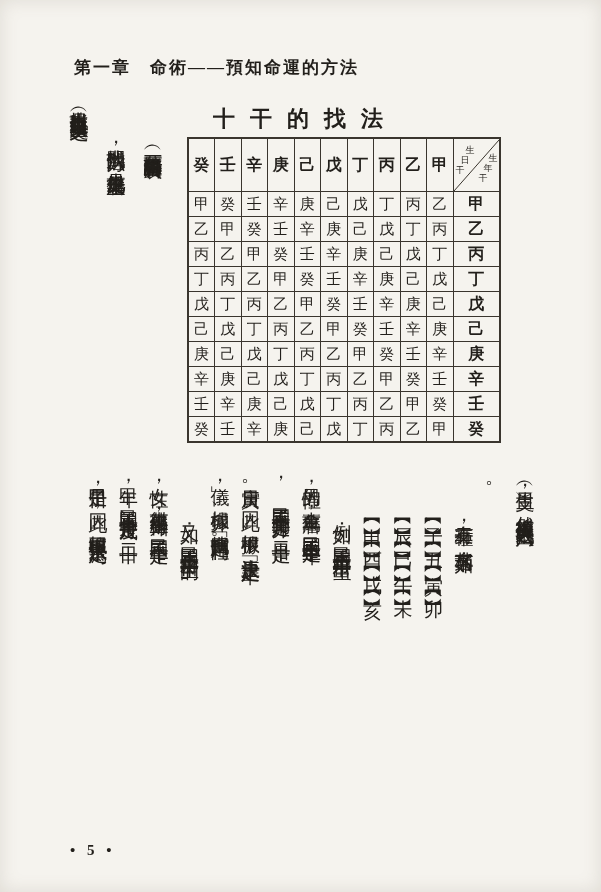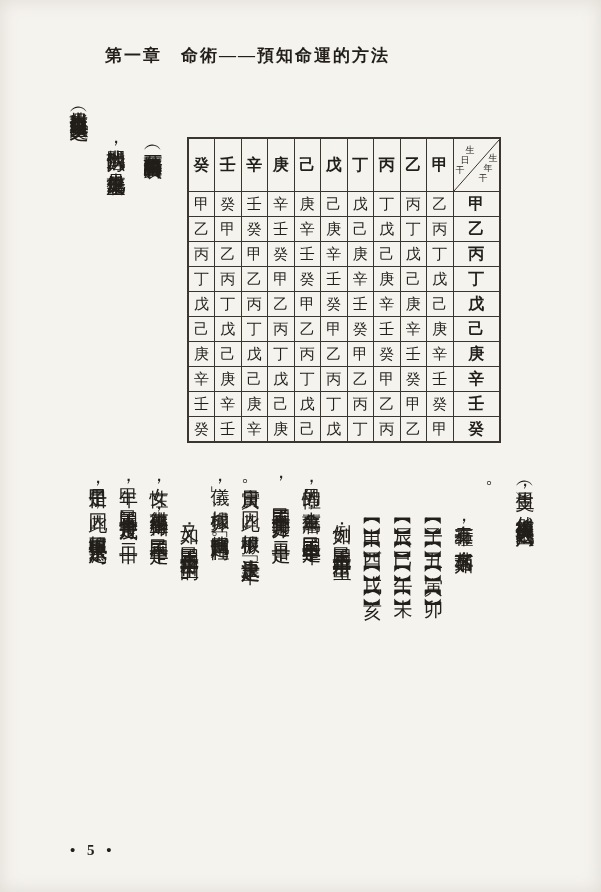--- a/index.html
+++ b/index.html
@@ -9,24 +9,23 @@
   }
   .page{
     position:relative;
     width:601px;height:892px;
     background:#f5f3ee;
     color:#221f1b;
     overflow:hidden;
     box-shadow:inset 0 0 18px rgba(120,110,95,.18);
   }
   .chapter-header{
-    position:absolute;left:74px;top:44px;
+    position:absolute;left:74px;top:56px;
     font-size:17px;font-weight:700;letter-spacing:2px;
     white-space:nowrap;
-    margin-left:31px;
   }
   .table-title{
     position:absolute;left:213px;top:104px;
     font-size:22px;font-weight:700;letter-spacing:15px;
     white-space:nowrap;
   }
   .stem-table{
     position:absolute;left:187px;top:137px;
     border-collapse:collapse;table-layout:fixed;
     background:#f5f3ee;
@@ -70,20 +69,21 @@
     white-space:nowrap;
   }
 </style>
 </head>
 <body>
 
 <div class="page">
 
   <div class="chapter-header">第一章　命術——預知命運的方法</div>
 
+  <div class="table-title">十干的找法</div>
 
   <table class="stem-table">
     <colgroup>
         <col style="width: 26.5px;">
         <col style="width: 26.5px;">
         <col style="width: 26.5px;">
         <col style="width: 26.5px;">
         <col style="width: 26.5px;">
         <col style="width: 26.5px;">
         <col style="width: 26.5px;">

